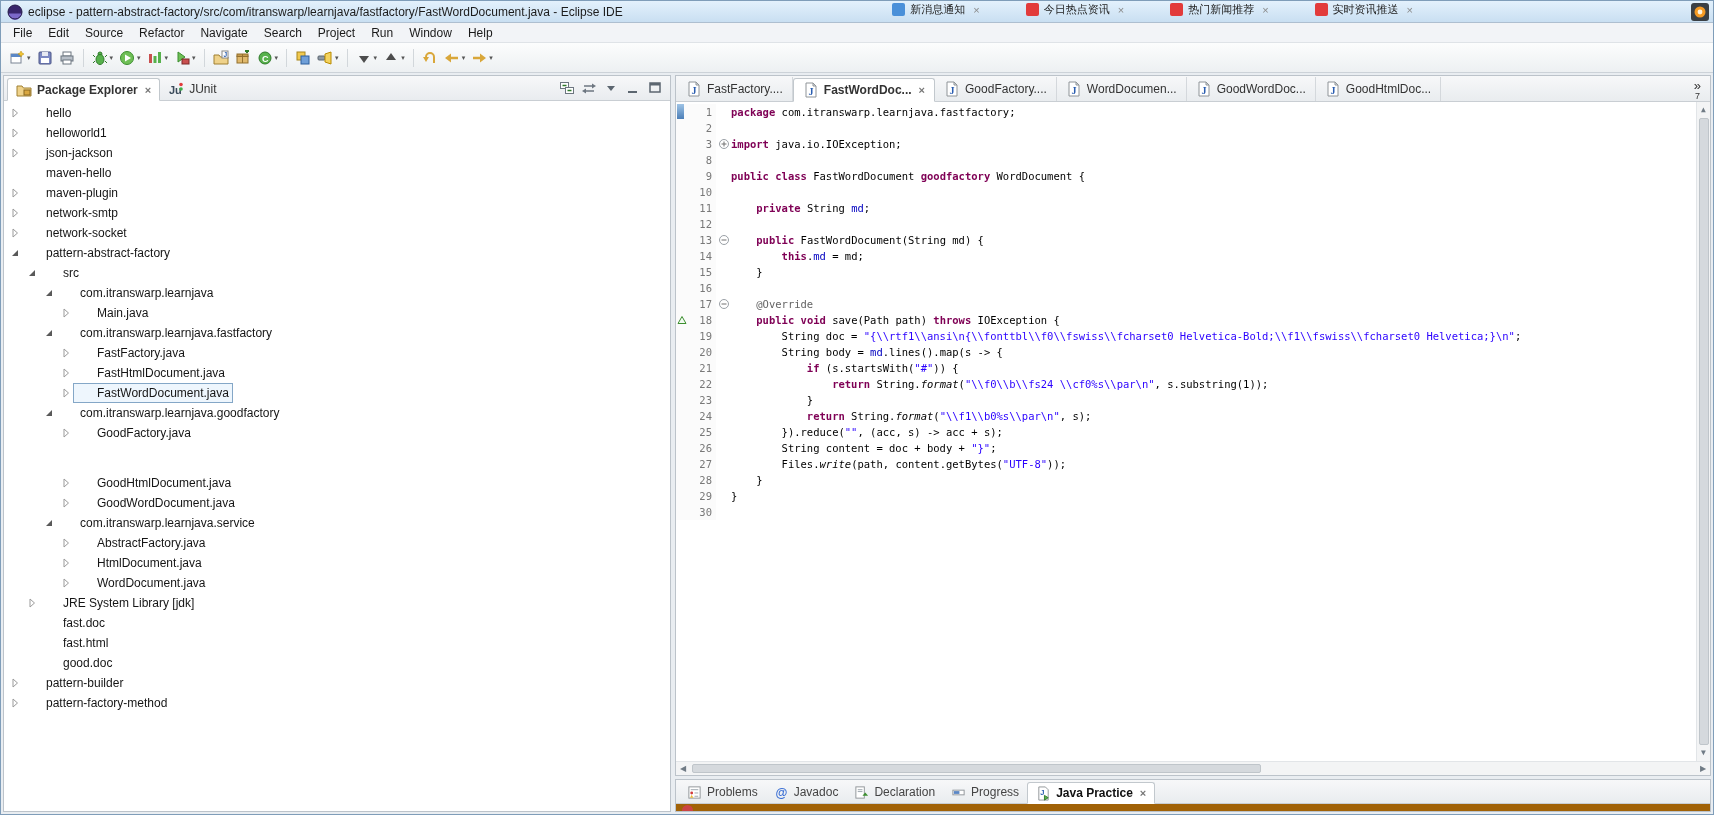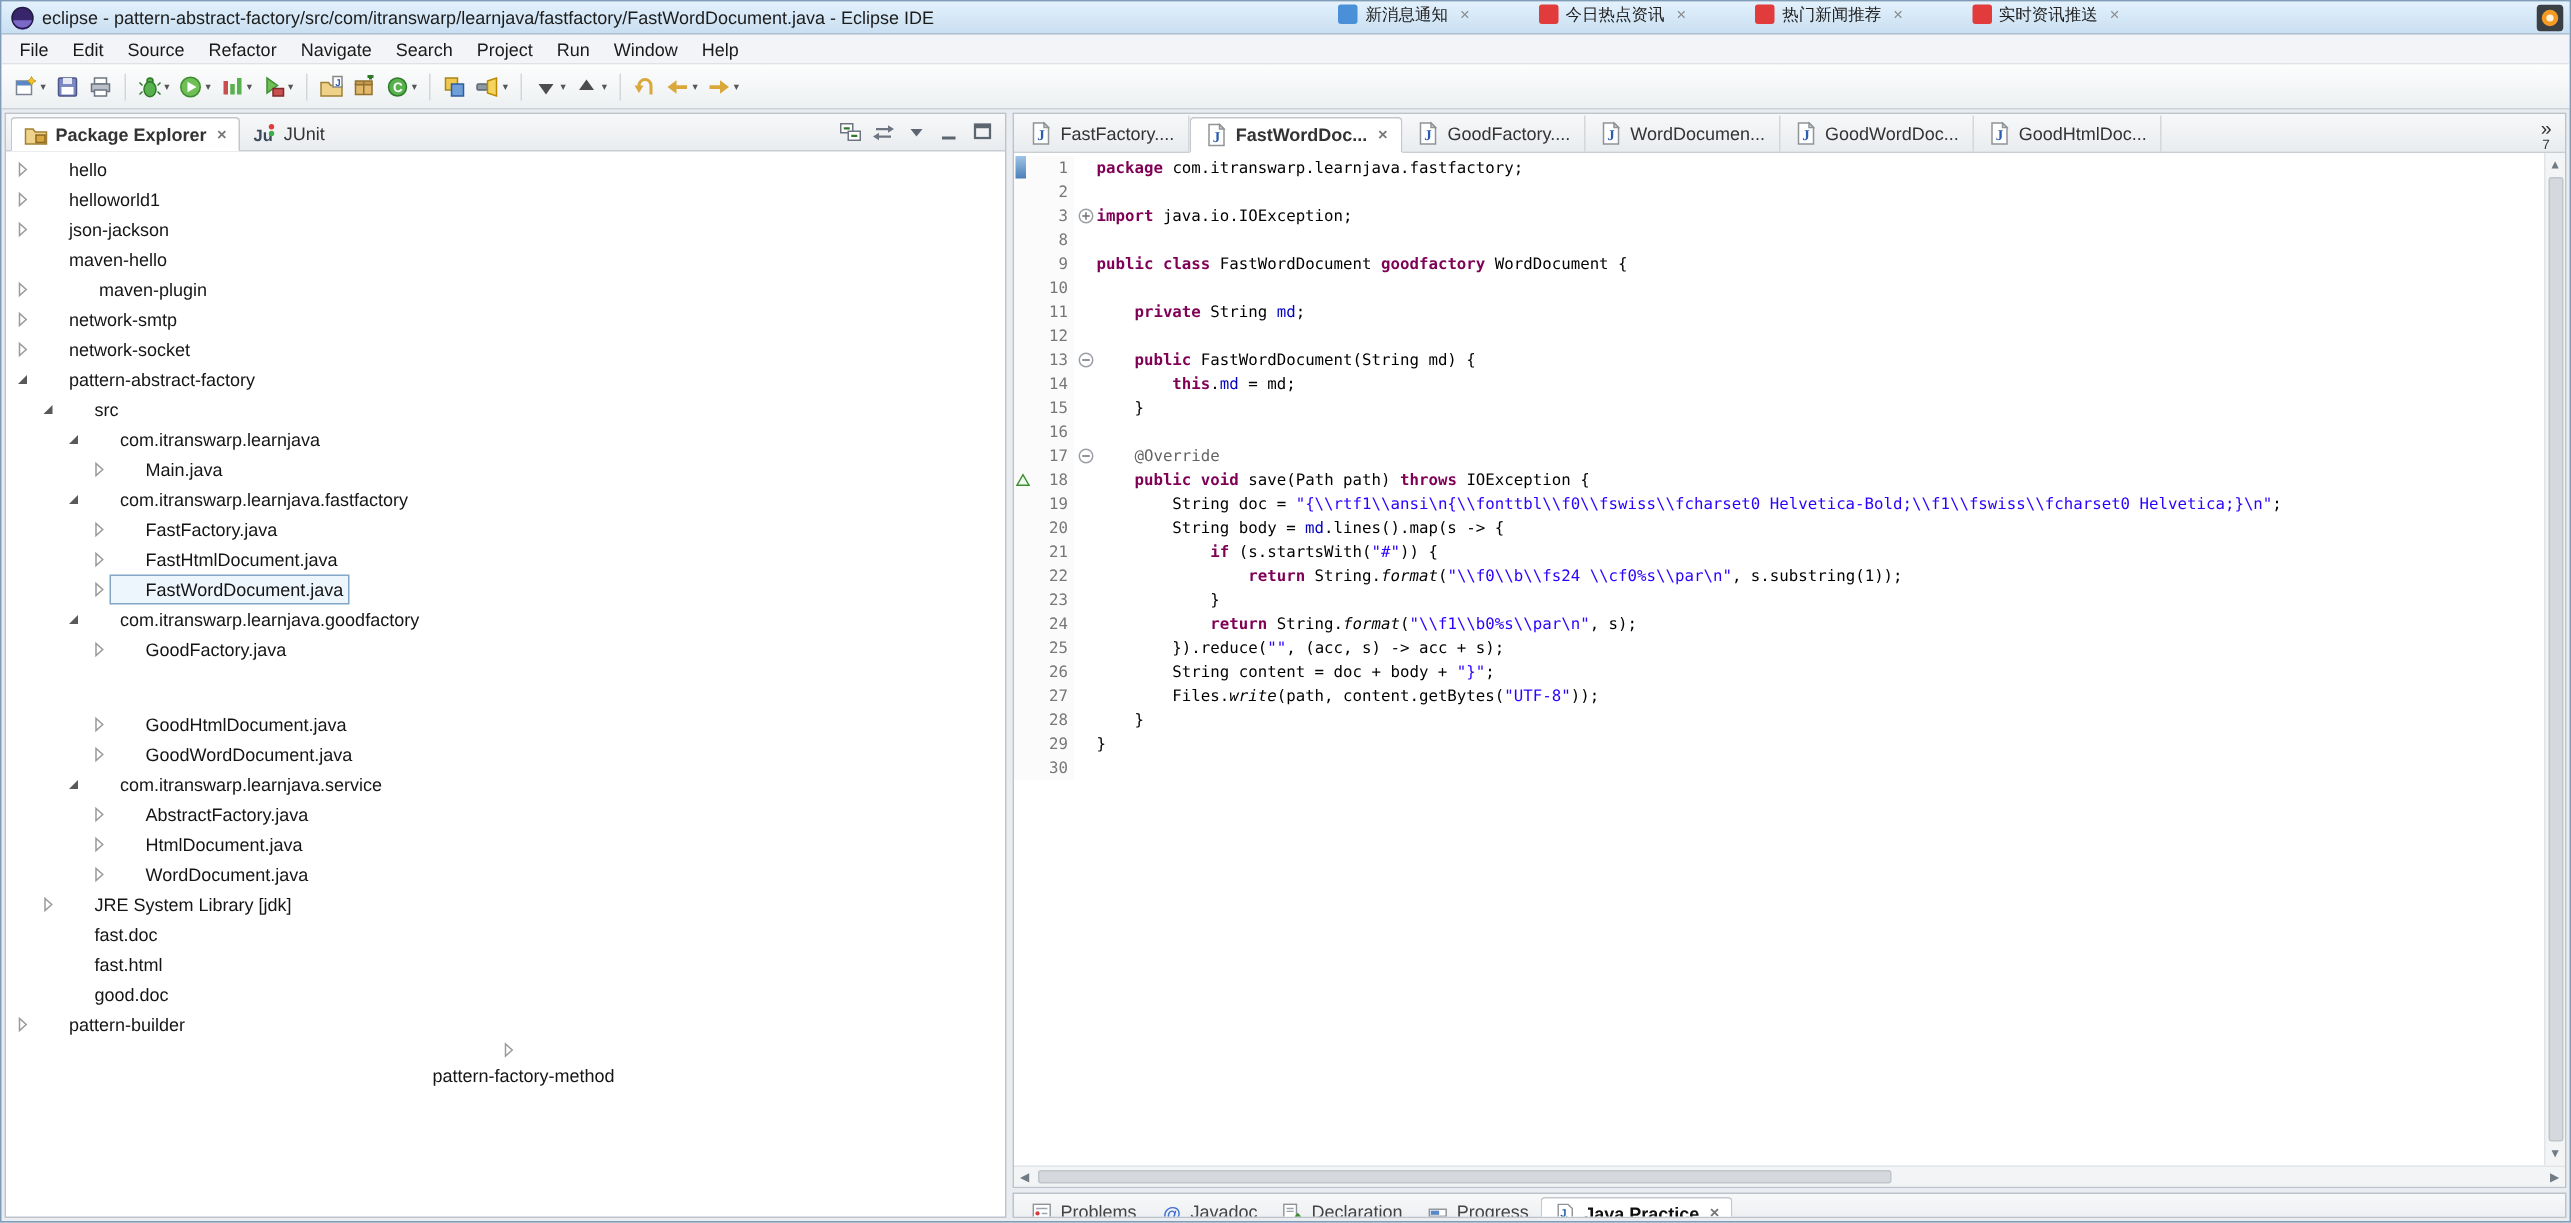--- a/index.html
+++ b/index.html
@@ -70,21 +70,21 @@
   .m { font-style:italic; }
   .an { color:#646464; }
   .p { color:#000; }
 
   .vscroll { position:absolute; top:0; right:0; bottom:0; width:14px; background:#f3f4f5; border-left:1px solid #e2e5e8; display:flex; flex-direction:column; align-items:center; justify-content:space-between; font-size:8px; color:#707b85; }
   .vthumb { position:absolute; top:16px; bottom:16px; left:2px; width:10px; background:#d5d9dd; border:1px solid #bfc5ca; border-radius:2px; }
   .hscroll { height:14px; flex:none; background:#f3f4f5; border-top:1px solid #e2e5e8; display:flex; align-items:center; position:relative; font-size:8px; color:#707b85; }
   .sarrow { width:14px; text-align:center; flex:none; }
   .hthumb { position:absolute; left:16px; width:55%; top:2px; bottom:2px; background:#d5d9dd; border:1px solid #bfc5ca; border-radius:2px; }
 
-  .bottom-panel { height:17px; flex:none; margin-top:3px; border:1px solid #bcc3ca; background:#000000; display:flex; flex-direction:column; overflow:hidden; }
+  .bottom-panel { height:33px; flex:none; margin-top:3px; border:1px solid #bcc3ca; background:#a16207; display:flex; flex-direction:column; overflow:hidden; }
   .bottom-tabs { height:24px; flex:none; display:flex; align-items:flex-end; background:linear-gradient(#f7f8f9,#e9ecef); border-bottom:1px solid #c9ced3; padding:0 3px; }
   .btab { display:inline-flex; align-items:center; gap:5px; height:22px; padding:0 8px; font-size:12px; color:#444; white-space:nowrap; }
   .btab.active { background:#fff; border:1px solid #c2c8cd; border-bottom-color:#fff; border-radius:3px 3px 0 0; font-weight:bold; margin-bottom:-1px; color:#111; }
   .ico15 { width:15px; height:15px; display:inline-flex; }
   .console-partial { flex:1; display:flex; align-items:flex-start; gap:5px; padding:1px 0 0 6px; overflow:hidden; }
   .cpi { width:11px; height:11px; border-radius:50%; flex:none; }
 </style>
 </head>
 <body>
 
@@ -401,21 +401,21 @@
               <span>json-jackson</span>
             </span>
           </div>
           <div class="tree-row" style="padding-left: 4px;">
             <span class="tw"></span>
             <span class="lblwrap">
               <span class="ico16"></span>
               <span>maven-hello</span>
             </span>
           </div>
-          <div class="tree-row" style="padding-left: 4px; gap: 20px;">
+          <div class="tree-row" style="padding-left: 4px;">
             <span class="tw">
               <svg width="14" height="14" viewBox="0 0 14 14">
                 <polygon points="5,3 5,11 9.5,7" fill="#fff" stroke="#9b9b9b"></polygon>
               </svg>
             </span>
             <span class="lblwrap">
               <span class="ico16"></span>
               <span>maven-plugin</span>
             </span>
           </div>
@@ -653,21 +653,21 @@
             <span class="tw">
               <svg width="14" height="14" viewBox="0 0 14 14">
                 <polygon points="5,3 5,11 9.5,7" fill="#fff" stroke="#9b9b9b"></polygon>
               </svg>
             </span>
             <span class="lblwrap">
               <span class="ico16"></span>
               <span>pattern-builder</span>
             </span>
           </div>
-          <div class="tree-row" style="padding-left: 4px; flex-direction: column;">
+          <div class="tree-row" style="padding-left: 4px;">
             <span class="tw">
               <svg width="14" height="14" viewBox="0 0 14 14">
                 <polygon points="5,3 5,11 9.5,7" fill="#fff" stroke="#9b9b9b"></polygon>
               </svg>
             </span>
             <span class="lblwrap">
               <span class="ico16"></span>
               <span>pattern-factory-method</span>
             </span>
           </div>

